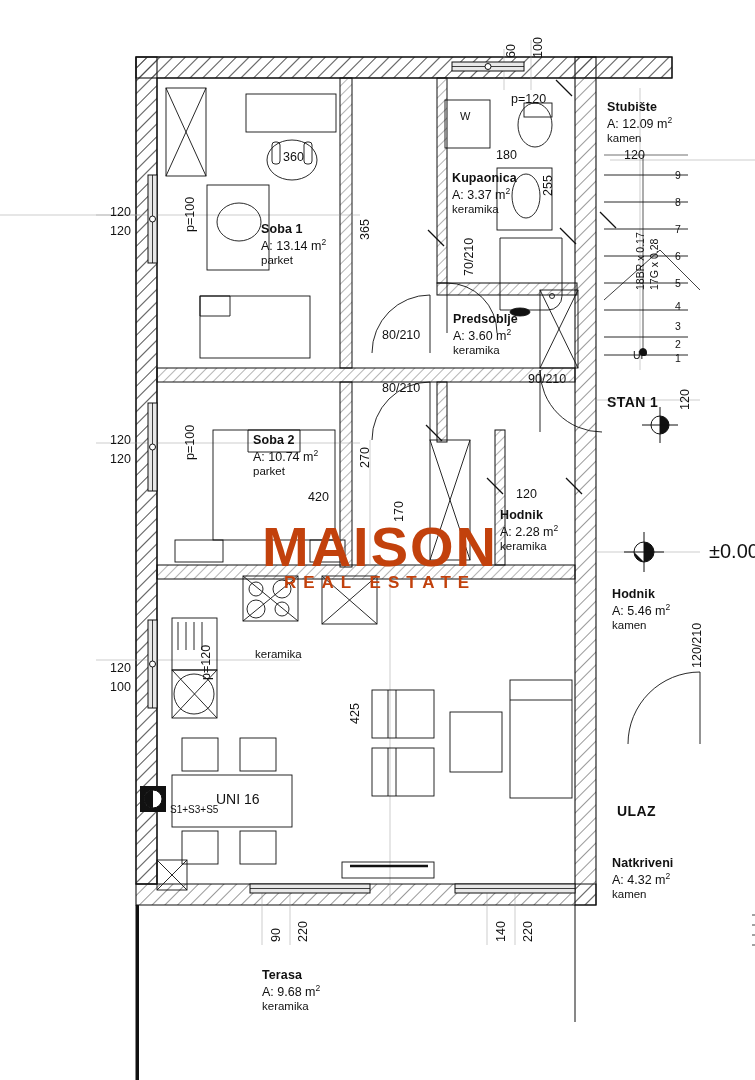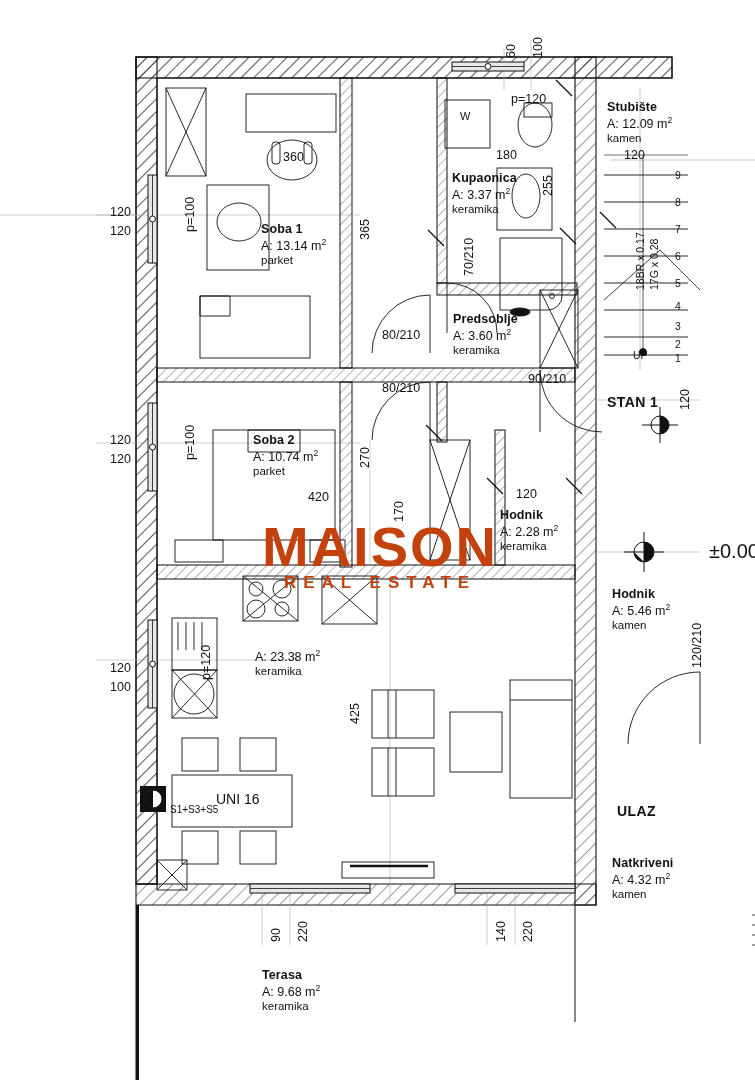--- a/index.html
+++ b/index.html
@@ -286,21 +286,20 @@
   <div class="rfloor">keramika</div>
 </div>
 
 <div class="lbl" style="left:500px;top:508px;">
   <div class="rname">Hodnik</div>
   <div class="rarea"><span>A: 2.28  m</span><sup>2</sup></div>
   <div class="rfloor">keramika</div>
 </div>
 
 <div class="lbl" style="left:255px;top:648px;">
-  <div class="rarea"><span>A: 23.38  m</span><sup>2</sup></div>
   <div class="rfloor">keramika</div>
 </div>
 
 <div class="lbl" style="left:607px;top:100px;">
   <div class="rname">Stubište</div>
   <div class="rarea"><span>A: 12.09  m</span><sup>2</sup></div>
   <div class="rfloor">kamen</div>
 </div>
 
 <div class="lbl" style="left:612px;top:587px;">

